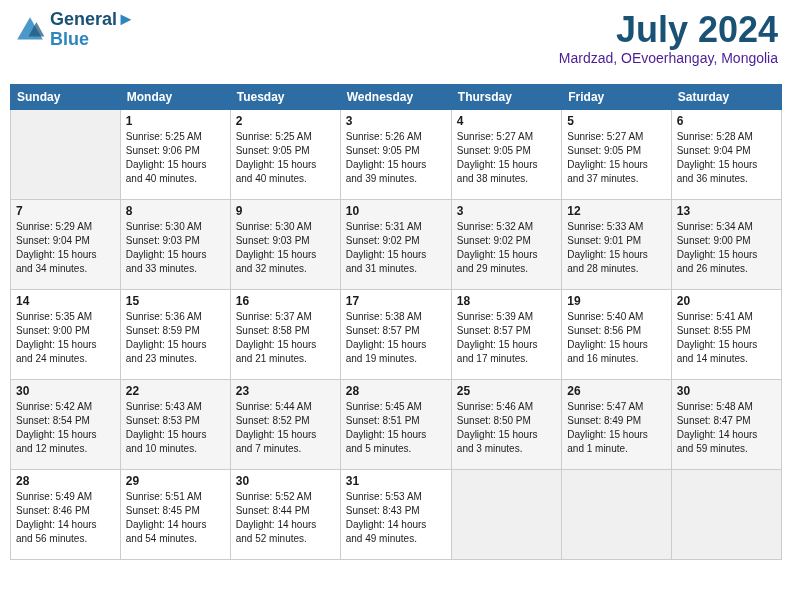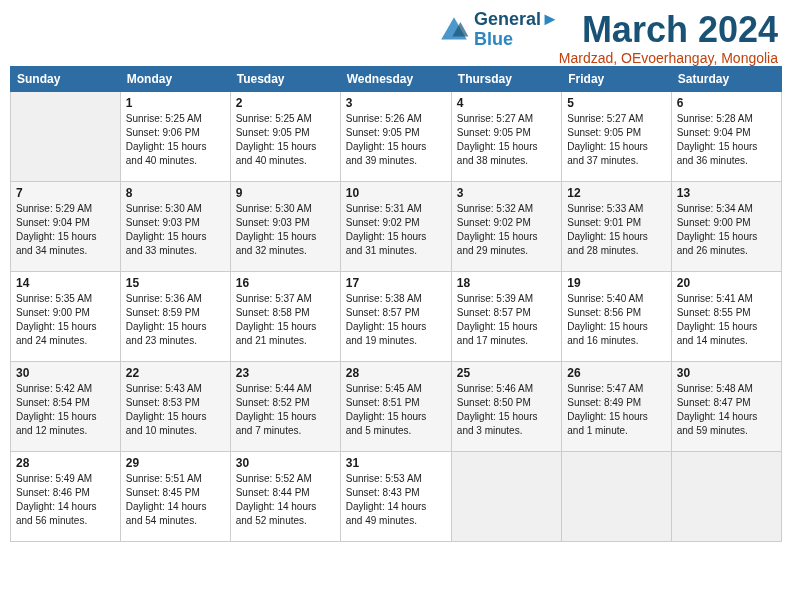--- a/index.html
+++ b/index.html
@@ -5,23 +5,23 @@
     * { margin: 0; padding: 0; box-sizing: border-box; }
     body {
       font-family: Arial, sans-serif;
       background: #fff;
       width: 792px;
       min-height: 612px;
       padding: 10px;
     }
     .header {
       display: flex;
-      justify-content: flex-end;
+      justify-content: space-between;
       align-items: flex-start;
-      margin-bottom: 0;
+      margin-bottom: 18px;
       padding: 0 4px;
     }
     .logo {
       display: flex;
       align-items: center;
       gap: 4px;
     }
     .logo-text {
       font-size: 18px;
       font-weight: bold;
@@ -39,21 +39,21 @@
       text-align: right;
     }
     .month-title {
       font-size: 36px;
       font-weight: bold;
       color: #1a5276;
       line-height: 1.1;
     }
     .location {
       font-size: 14px;
-      color: #c2410c;
+      color: #4c1d95;
     }
     table {
       width: 100%;
       border-collapse: collapse;
       font-size: 11px;
     }
     thead th {
       background: #2e6da4;
       color: #fff;
       font-size: 12px;
@@ -101,21 +101,21 @@
     <svg class="logo-icon" viewBox="0 0 40 40">
       <polygon points="20,4 36,32 4,32" fill="#2e86c1" opacity="0.85"></polygon>
       <polygon points="28,10 38,28 18,28" fill="#1a5276" opacity="0.7"></polygon>
     </svg>
     <div class="logo-text">
       <div>General<span>►</span></div>
       <div style="color:#2e86c1;">Blue</div>
     </div>
   </div>
   <div class="title-block">
-    <div class="month-title">March 2024</div>
+    <div class="month-title">July 2024</div>
     <div class="location">Mardzad, OEvoerhangay, Mongolia</div>
   </div>
 </div>
 
 <table>
   <thead>
     <tr>
     <th>Sunday</th>
         <th>Monday</th>
         <th>Tuesday</th>

